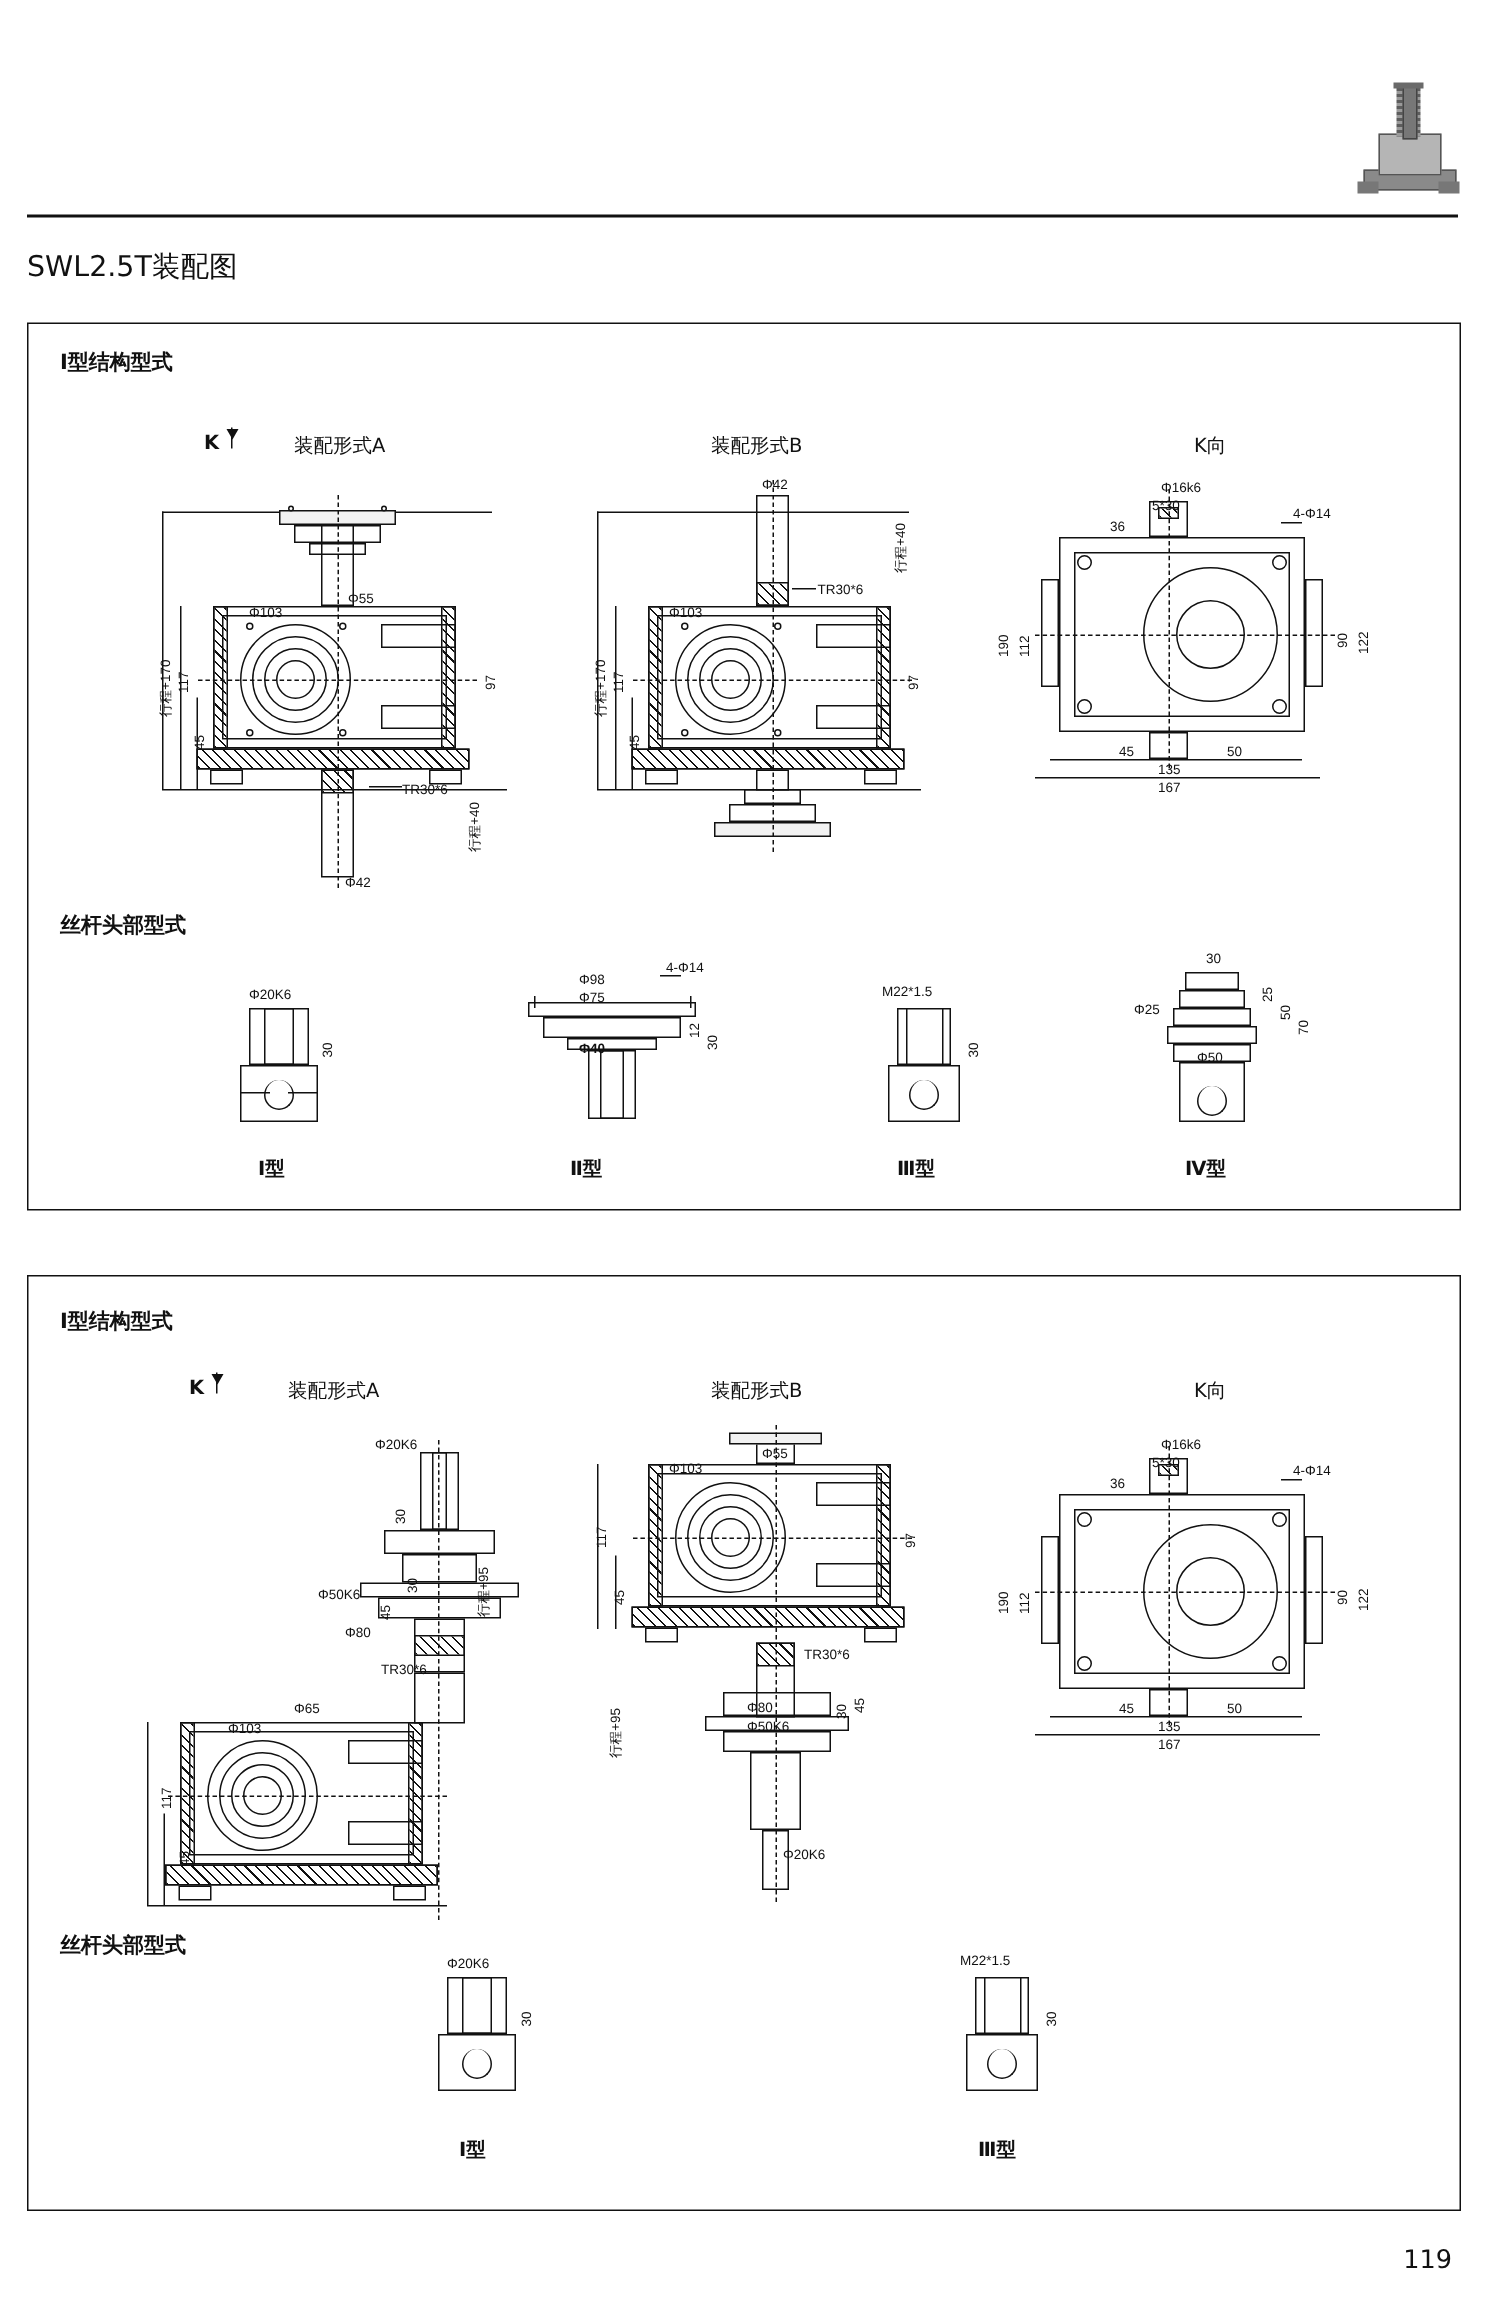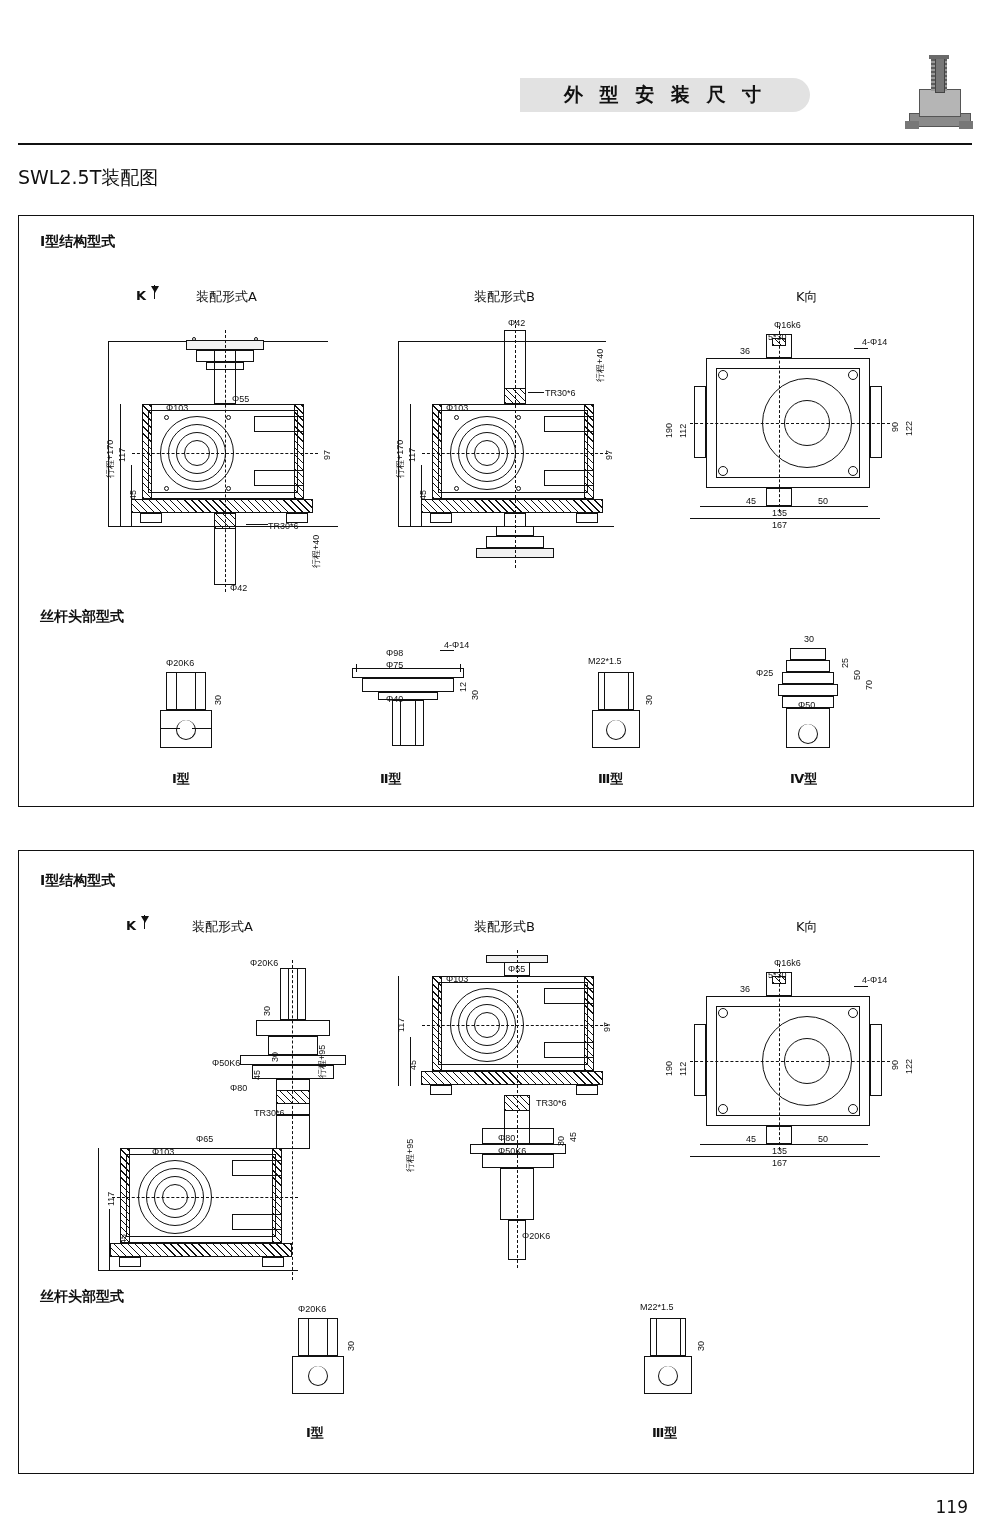--- a/index.html
+++ b/index.html
@@ -72,23 +72,20 @@
   .page-no{position:absolute;right:22px;bottom:22px;font-size:17px;font-family:"DejaVu Sans",sans-serif;}
 
   .arrow-dn{position:absolute;width:0;height:0;border-left:4px solid transparent;border-right:4px solid transparent;border-top:7px solid #111;}
 </style>
 </head>
 <body>
 
 <div class="page">
 
   <div class="header">
-    <div class="hdr-banner">
-      <span>外 型 安 装 尺 寸</span>
-    </div>
     <div class="machine-icon">
       <div class="mi-base"></div>
       <div class="mi-foot-l"></div>
       <div class="mi-foot-r"></div>
       <div class="mi-body"></div>
       <div class="mi-ribs"></div>
       <div class="mi-col"></div>
       <div class="mi-cap"></div>
     </div>
     <div class="hdr-rule"></div>
@@ -265,21 +262,21 @@
     <div class="box" style="left:362px;top:678px;width:92px;height:14px;"></div>
     <div class="box" style="left:378px;top:692px;width:60px;height:8px;"></div>
     <div class="box" style="left:392px;top:700px;width:32px;height:46px;"></div>
     <div class="box" style="left:400px;top:700px;width:16px;height:46px;"></div>
     <div class="ln" style="left:356px;top:664px;width:1px;height:8px;"></div>
     <div class="ln" style="left:460px;top:664px;width:1px;height:8px;"></div>
     <div class="dim" style="left:444px;top:640px;">4-Φ14</div>
     <div class="ln" style="left:440px;top:650px;width:14px;height:1px;"></div>
     <div class="dim" style="left:386px;top:648px;">Φ98</div>
     <div class="dim" style="left:386px;top:660px;">Φ75</div>
-    <div class="dim" style="left:386px;top:694px;">Φ40</div>
+    <div class="dim" style="left:386px;top:694px;font-weight:bold;">Φ40</div>
     <div class="dim-v" style="left:458px;top:692px;">12</div>
     <div class="dim-v" style="left:470px;top:700px;">30</div>
     <div class="cap-b" style="left:380px;top:770px;">Ⅱ型</div>
   </div>
 
   <div>
     <div class="box" style="left:598px;top:672px;width:36px;height:38px;"></div>
     <div class="ln" style="left:604px;top:672px;width:1px;height:38px;"></div>
     <div class="ln" style="left:628px;top:672px;width:1px;height:38px;"></div>
     <div class="box" style="left:592px;top:710px;width:48px;height:38px;"></div>

